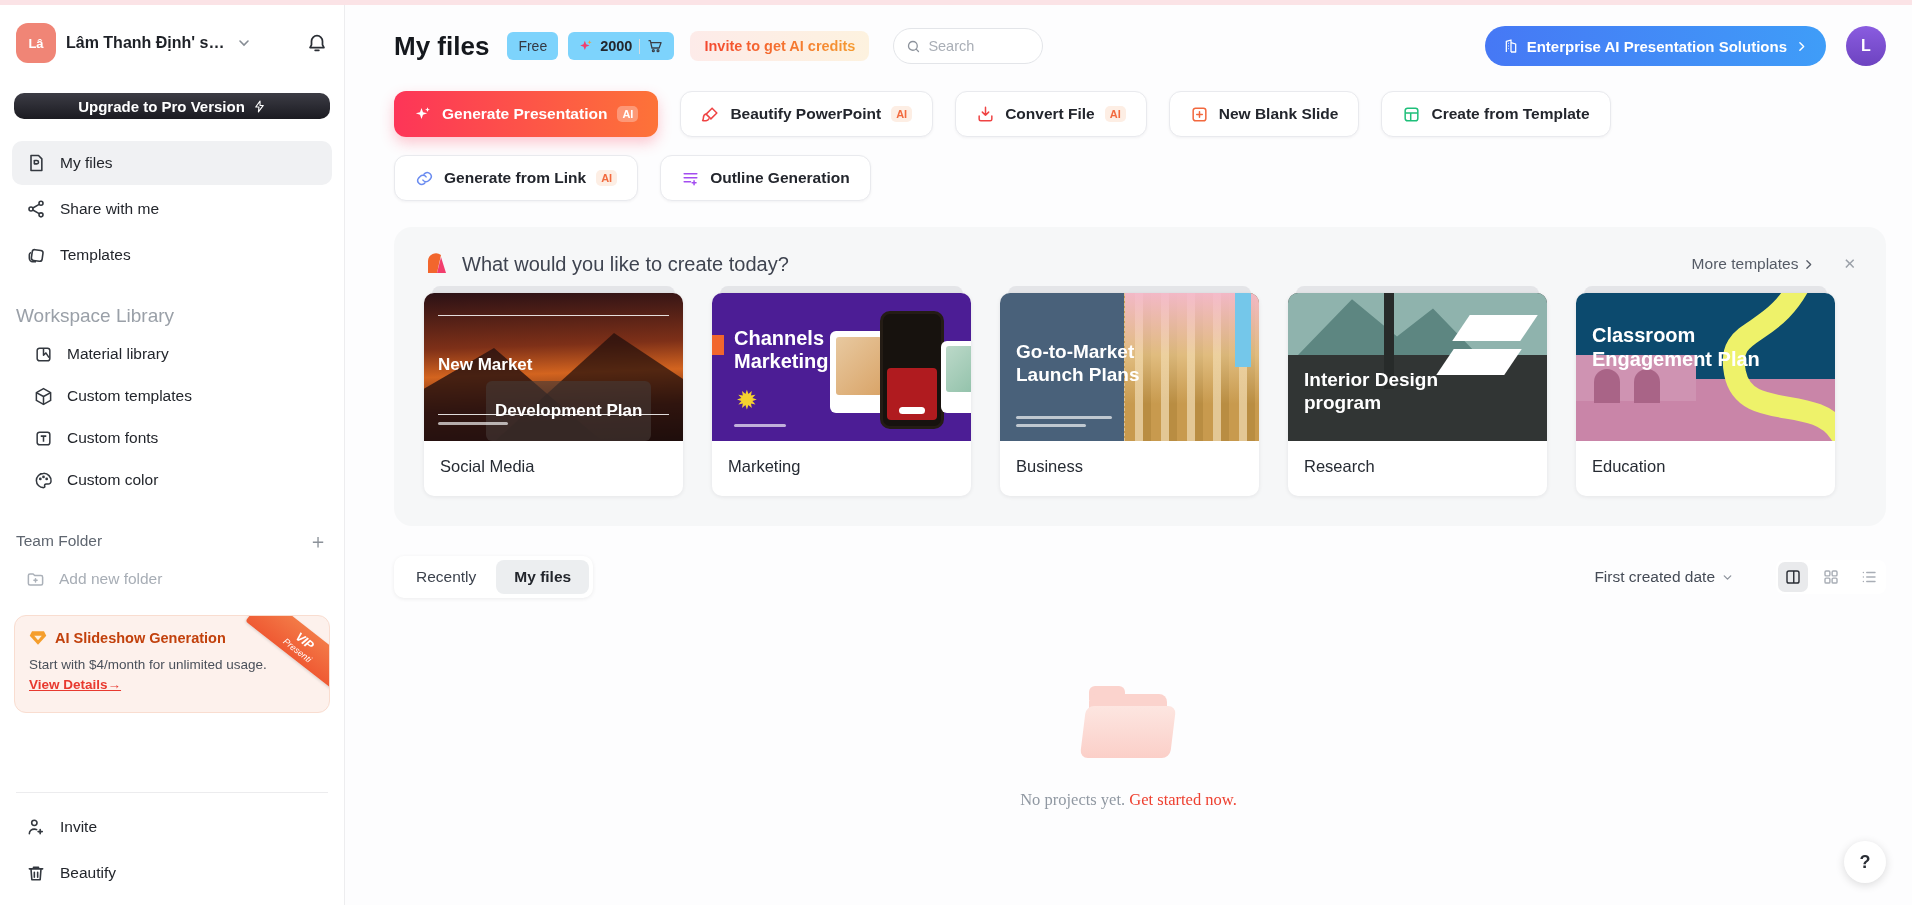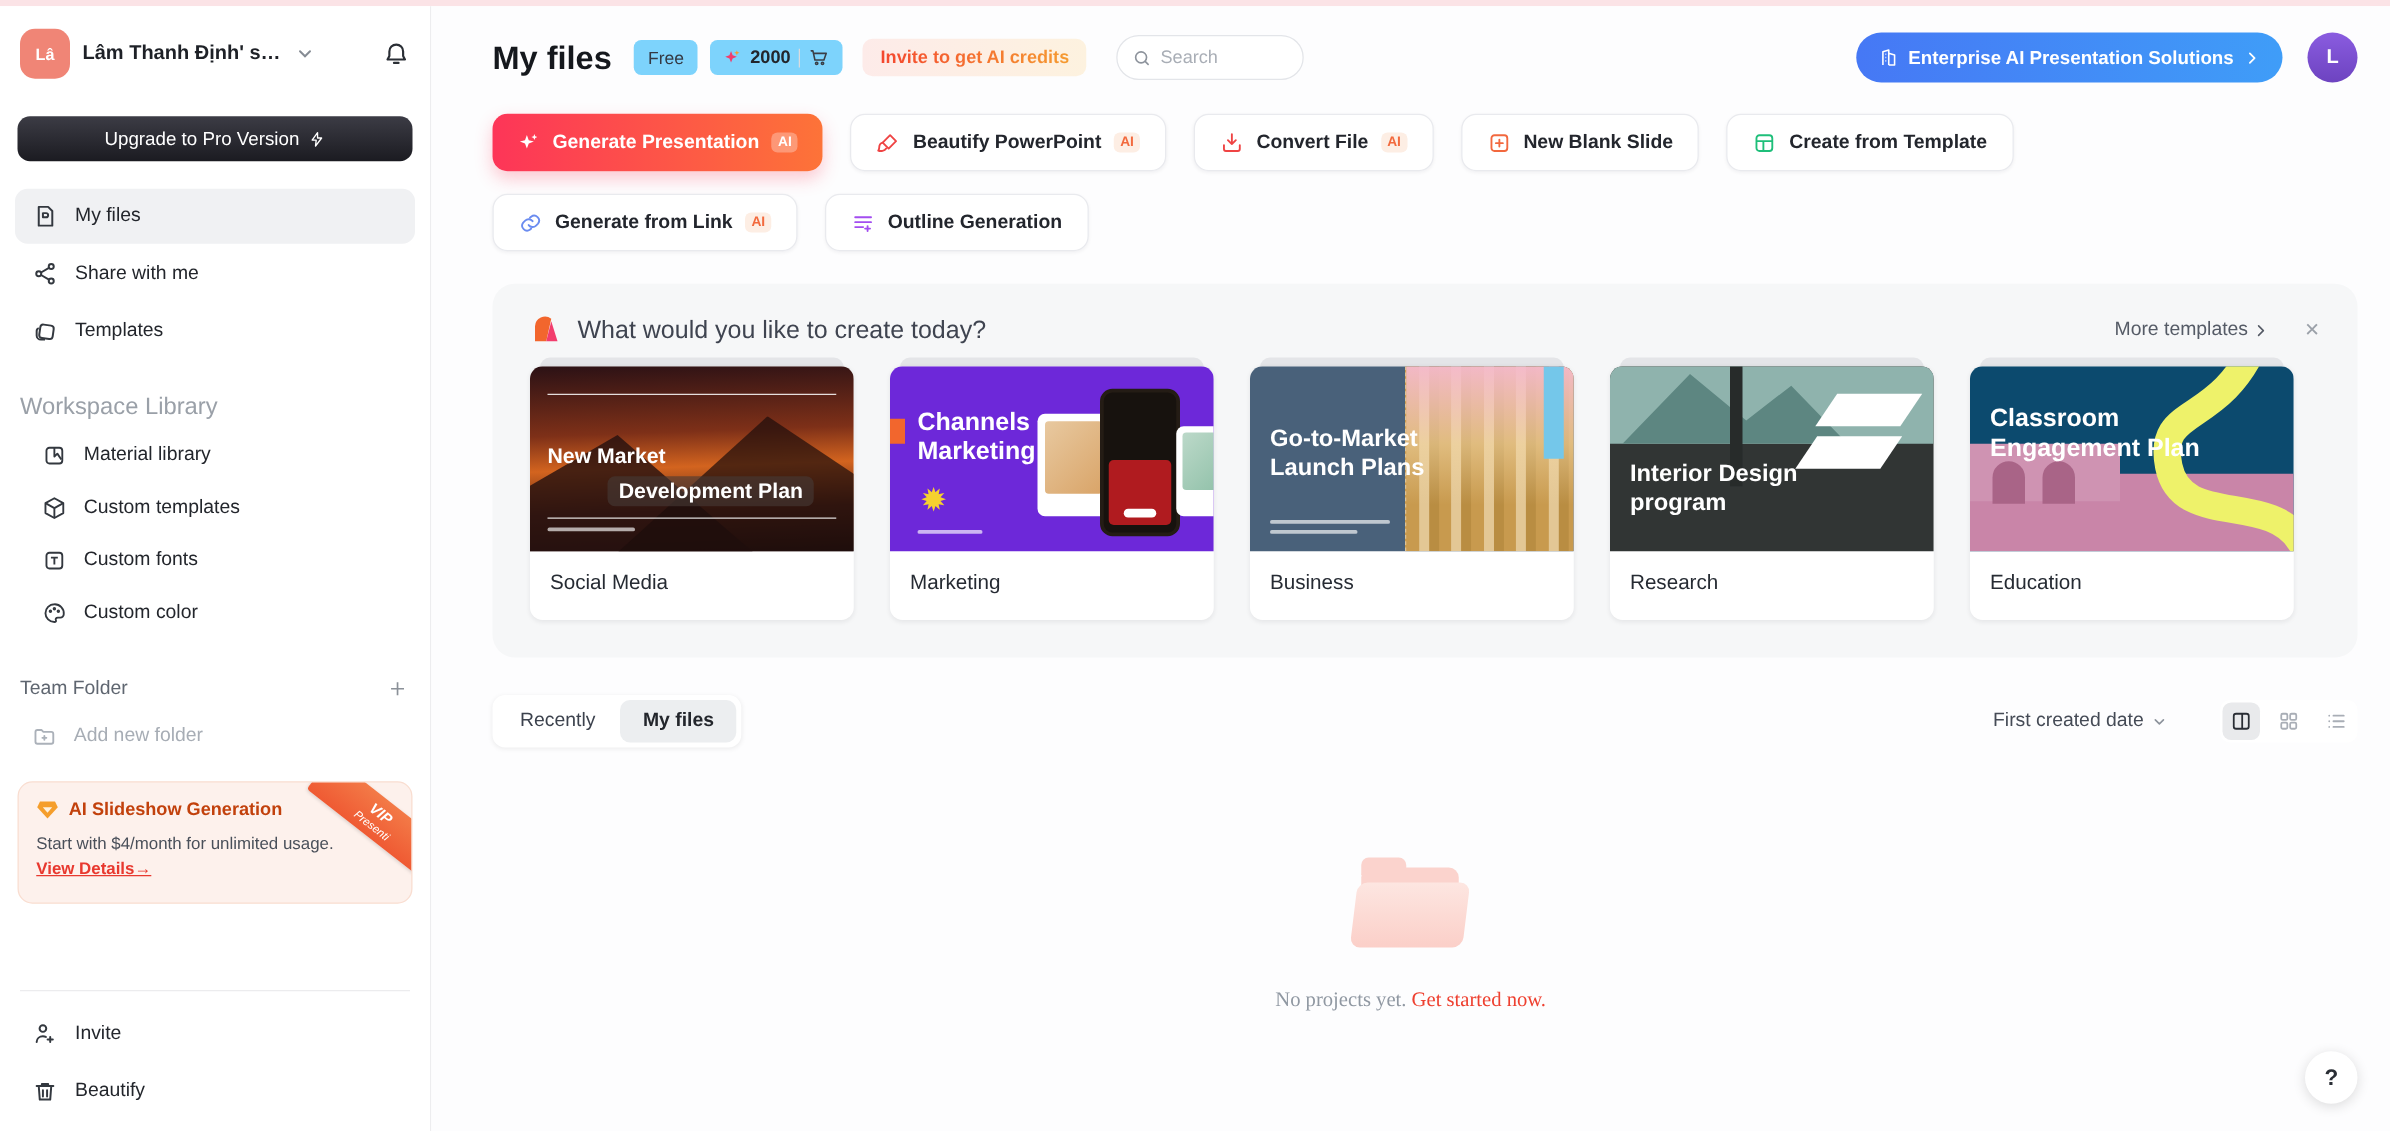--- a/index.html
+++ b/index.html
@@ -8,21 +8,21 @@
   .top-strip { height:5px; background:#fbe3e6; }
   .app { display:flex; height:900px; }
 
   
   .sidebar { width:345px; min-width:345px; border-right:1px solid #ededef; display:flex; flex-direction:column; background:#fff; }
   .ws-row { display:flex; align-items:center; margin:18px 16px 0; gap:10px; }
   .ws-avatar { width:40px; height:40px; border-radius:12px; background:#f08576; color:#fff; font-weight:700; font-size:13px; display:flex; align-items:center; justify-content:center; }
   .ws-name { font-size:16px; font-weight:700; color:#1e2127; max-width:160px; white-space:nowrap; overflow:hidden; text-overflow:ellipsis; }
   .chev { color:#868c94; font-size:13px; }
   .bell { margin-left:auto; color:#2a2e35; display:flex; }
-  .upgrade-btn { margin:30px 14px 0; height:36px; border-radius:10px; background:linear-gradient(180deg,#3c3c45,#1b1b21); color:#fff; font-size:15px; font-weight:400; display:flex; align-items:center; justify-content:center; gap:8px; cursor:pointer; }
+  .upgrade-btn { margin:30px 14px 0; height:26px; border-radius:10px; background:linear-gradient(180deg,#3c3c45,#1b1b21); color:#fff; font-size:15px; font-weight:700; display:flex; align-items:center; justify-content:center; gap:8px; cursor:pointer; }
   .nav { margin-top:20px; }
   .nav-item { display:flex; align-items:center; gap:14px; height:44px; margin:2px 12px; padding:0 14px; border-radius:10px; font-size:15.5px; color:#23262c; cursor:pointer; }
   .nav-item.active { background:#f0f1f3; }
   .nav-item .ic { display:flex; color:#33383f; }
   .nav-item.dim { color:#a7adb5; }
   .nav-item.dim .ic { color:#abb1b9; }
   .section-label { margin:26px 16px 6px; font-size:19px; color:#9aa0a8; }
   .lib .nav-item { margin:0 12px; height:42px; padding-left:22px; }
   .team-head { display:flex; align-items:center; margin:30px 16px 4px; }
   .team-title { font-size:15.5px; color:#5f6670; }
@@ -79,23 +79,23 @@
   .card-label { padding:16px 16px 20px; font-size:16.5px; color:#262b33; }
   .tiny-bar { position:absolute; height:3px; background:rgba(255,255,255,.65); border-radius:2px; }
 
   
   .cov1 { background:linear-gradient(178deg,#2b1115 0%,#7e3018 36%,#d3641f 54%,#5d2715 76%,#24100e 100%); }
   .cov1 .mtn1 { position:absolute; left:-20px; top:55px; width:200px; height:95px; background:#24100f; opacity:.8; clip-path:polygon(0 55%,45% 0,100% 100%,0 100%); }
   .cov1 .mtn2 { position:absolute; right:-30px; top:40px; width:220px; height:110px; background:#1d0d0c; opacity:.7; clip-path:polygon(0 100%,55% 0,100% 60%,100% 100%); }
   .cov1 .rule-top { position:absolute; top:22px; left:14px; right:14px; height:1px; background:rgba(255,255,255,.85); }
   .cov1 .rule-bot { position:absolute; bottom:26px; left:14px; right:14px; height:1px; background:rgba(255,255,255,.85); }
   .cov1 .t1 { position:absolute; left:14px; top:62px; color:#fff; font-weight:800; font-size:17px; }
-  .cov1 .t2 { position:absolute; left:62px; top:88px; color:#fff; font-weight:800; font-size:17px; background:rgba(70,58,55,.6); border-radius:6px; padding:2px 9px; }
-  
-  .cov2 { background:#6d28d9; }
+  .cov1 .t2 { position:absolute; left:62px; top:88px; color:#fff; font-weight:800; font-size:17px; background:rgba(70,58,55,.6); border-radius:6px; padding:20px 9px; }
+  
+  .cov2 { background:#4c1d95; }
   .cov2 .sq { position:absolute; left:0; top:42px; width:12px; height:20px; background:#f2662d; }
   .cov2 .t1 { position:absolute; left:22px; top:34px; color:#fff; font-weight:800; font-size:20px; line-height:1.15; }
   .cov2 .sun { position:absolute; left:24px; top:94px; color:#f5d12f; font-size:26px; line-height:1; }
   .cov2 .shot1 { position:absolute; left:118px; top:38px; width:58px; height:82px; background:#fff; border-radius:6px; padding:6px; }
   .cov2 .shot1 .img { width:100%; height:58px; border-radius:3px; background:linear-gradient(135deg,#e8c9a0,#d9a468); }
   .cov2 .phone { position:absolute; left:168px; top:18px; width:64px; height:118px; background:#17120e; border-radius:10px; border:3px solid #241c15; }
   .cov2 .phone .scr { position:absolute; left:4px; right:4px; bottom:6px; height:52px; background:#b01b1f; border-radius:4px; }
   .cov2 .phone .pill { position:absolute; left:16px; bottom:12px; width:26px; height:7px; background:#fff; border-radius:4px; }
   .cov2 .shot2 { position:absolute; right:-14px; top:48px; width:44px; height:72px; background:#fff; border-radius:6px; padding:5px; }
   .cov2 .shot2 .img { width:100%; height:46px; border-radius:3px; background:linear-gradient(135deg,#bcd9c9,#8fc0a8); }

